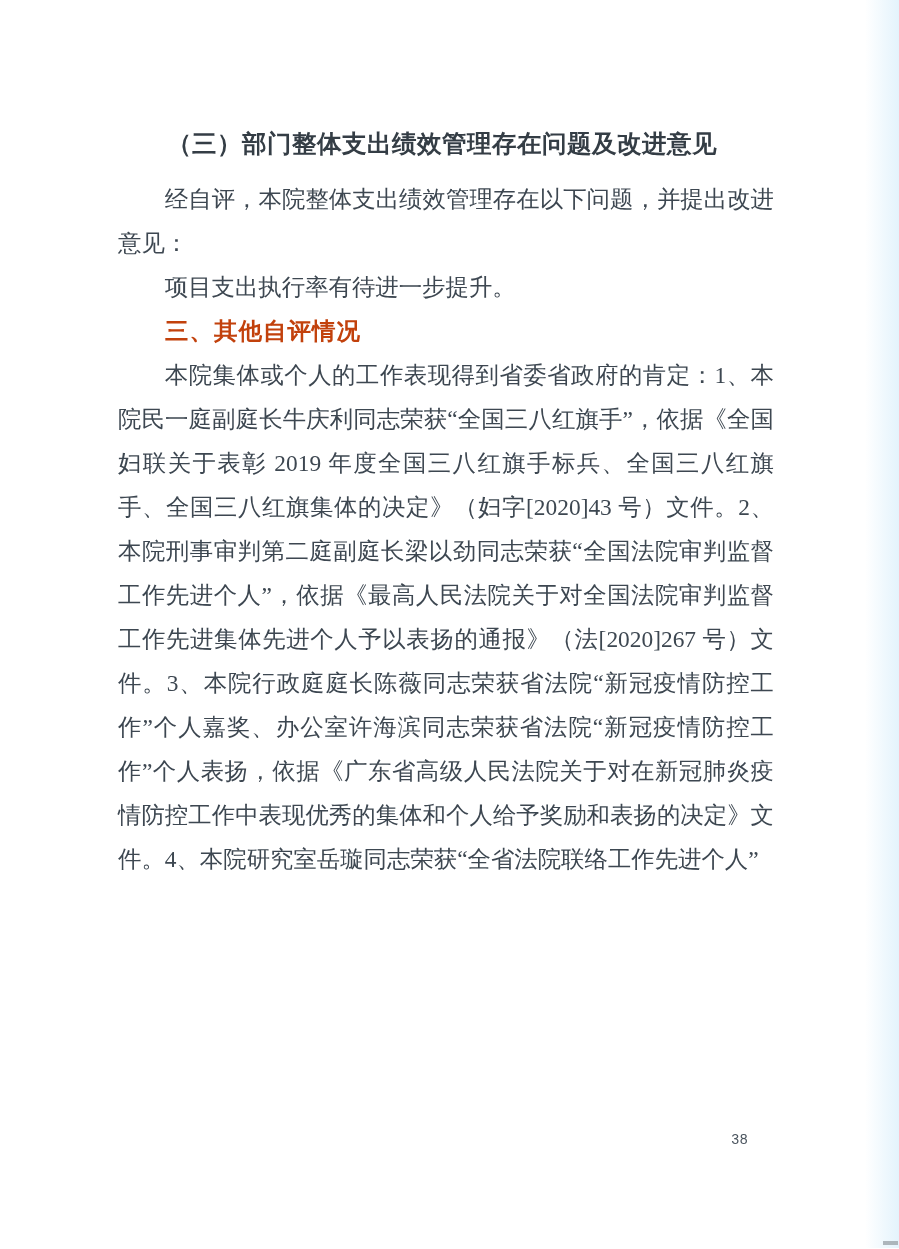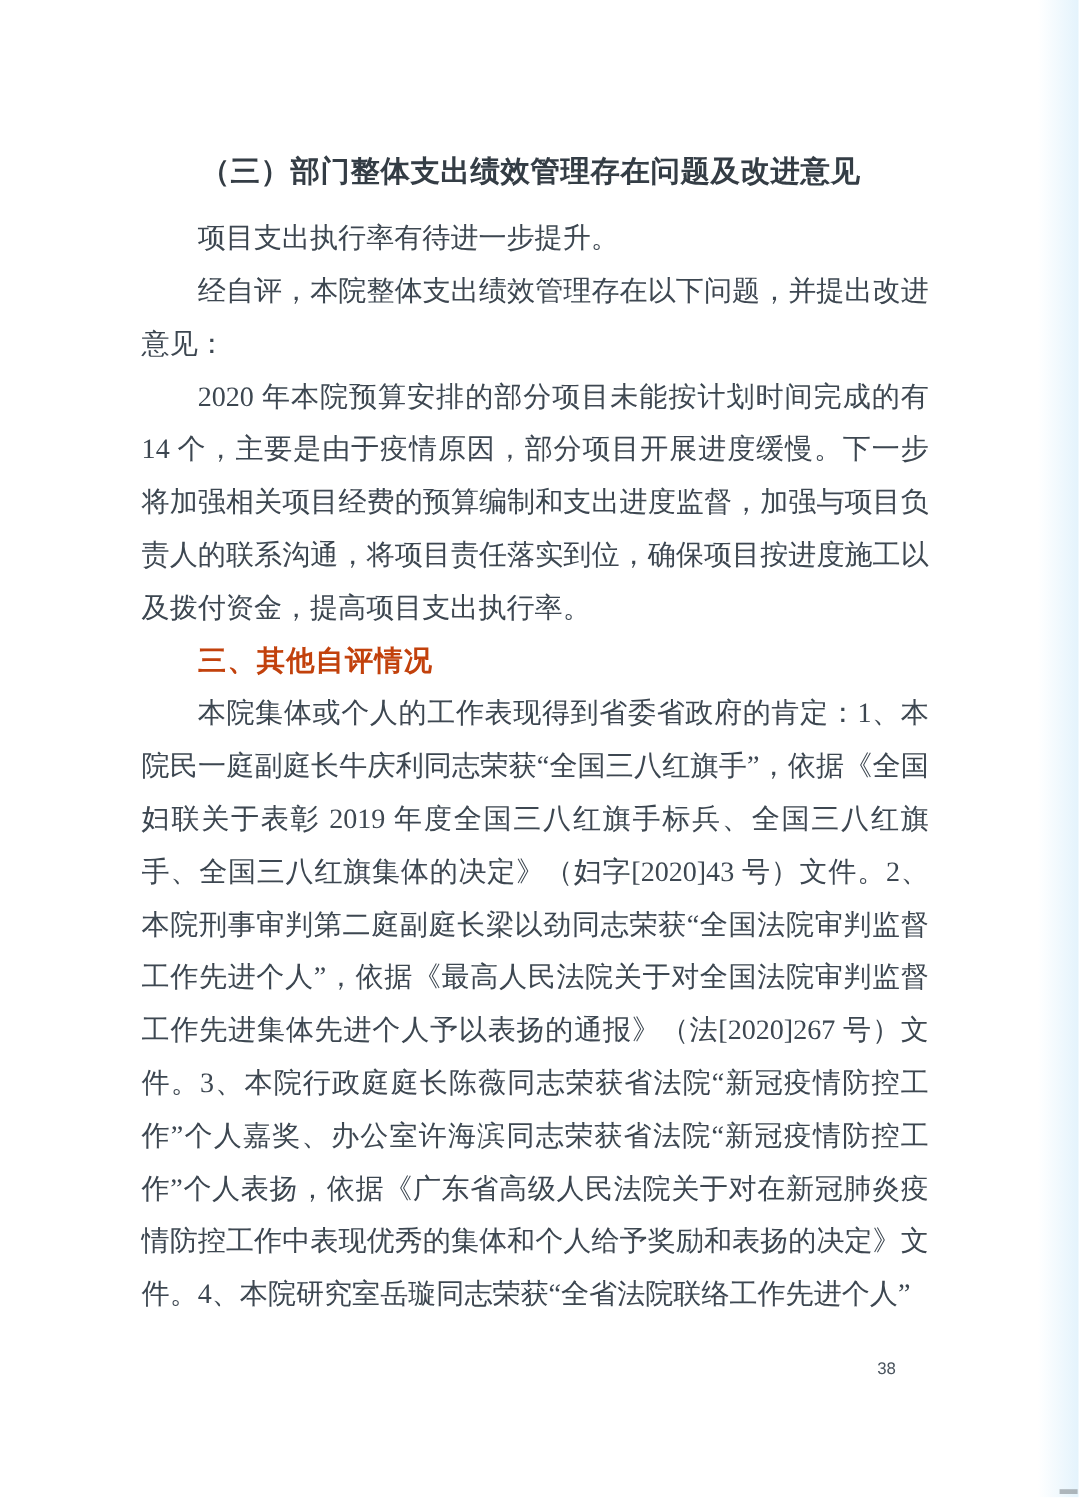--- a/index.html
+++ b/index.html
@@ -68,37 +68,36 @@
     text-indent: 2em;
     letter-spacing: 1px;
   }
   .page-number {
     position: absolute;
     left: 731px;
     top: 1131px;
     font-size: 14px;
     line-height: 18px;
     color: #4a545e;
-    font-family: Liberation Sans, sans-serif;
+    font-family: Liberation Mono, monospace;
   }
 </style>
 </head>
 <body>
 
 <div class="page">
 
   <div class="content">
 
     <h2 class="h1">（三）部门整体支出绩效管理存在问题及改进意见</h2>
 
+    <p class="para">经自评，本院整体支出绩效管理存在以下问题，并提出改进意见：</p>
+
     <p class="para">项目支出执行率有待进一步提升。</p>
 
-    <p class="para">经自评，本院整体支出绩效管理存在以下问题，并提出改进意见：</p>
-
-    <p class="para">2020 年本院预算安排的部分项目未能按计划时间完成的有 14 个，主要是由于疫情原因，部分项目开展进度缓慢。下一步将加强相关项目经费的预算编制和支出进度监督，加强与项目负责人的联系沟通，将项目责任落实到位，确保项目按进度施工以及拨付资金，提高项目支出执行率。</p>
 
     <h2 class="h2">三、其他自评情况</h2>
 
     <p class="para">本院集体或个人的工作表现得到省委省政府的肯定：1、本院民一庭副庭长牛庆利同志荣获“全国三八红旗手”，依据《全国妇联关于表彰 2019 年度全国三八红旗手标兵、全国三八红旗手、全国三八红旗集体的决定》（妇字[2020]43 号）文件。2、本院刑事审判第二庭副庭长梁以劲同志荣获“全国法院审判监督工作先进个人”，依据《最高人民法院关于对全国法院审判监督工作先进集体先进个人予以表扬的通报》（法[2020]267 号）文件。3、本院行政庭庭长陈薇同志荣获省法院“新冠疫情防控工作”个人嘉奖、办公室许海滨同志荣获省法院“新冠疫情防控工作”个人表扬，依据《广东省高级人民法院关于对在新冠肺炎疫情防控工作中表现优秀的集体和个人给予奖励和表扬的决定》文件。4、本院研究室岳璇同志荣获“全省法院联络工作先进个人”</p>
 
   </div>
 
   <div class="page-number">38</div>
 
   <div class="edge-tint"></div>

